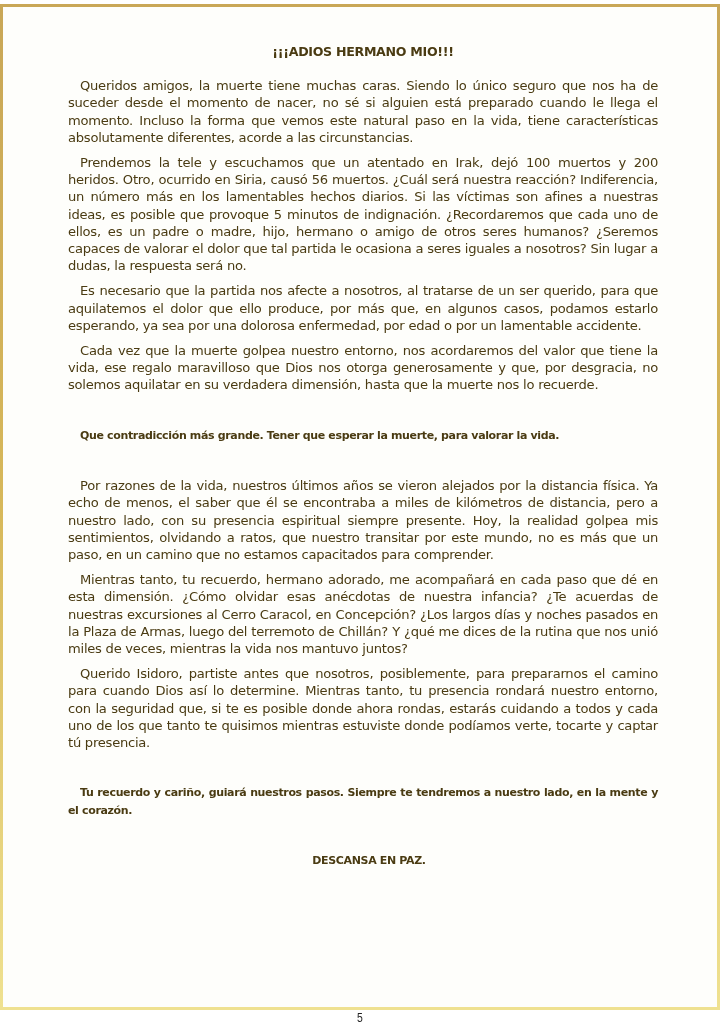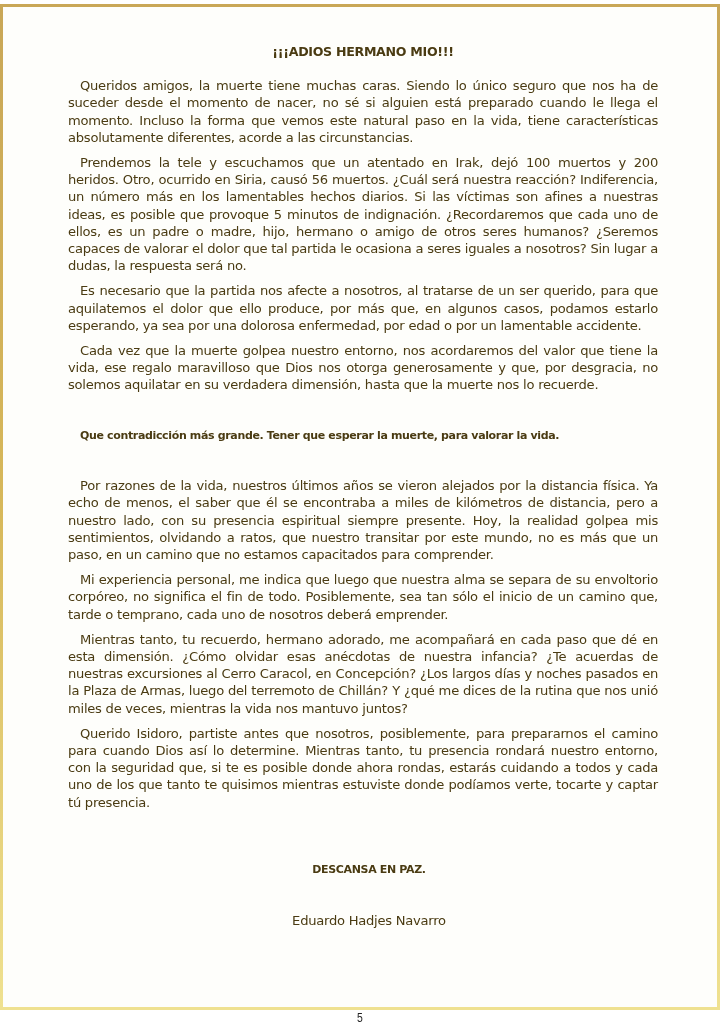--- a/index.html
+++ b/index.html
@@ -42,26 +42,25 @@
     <p>Queridos amigos, la muerte tiene muchas caras. Siendo lo único seguro que nos ha de suceder desde el momento de nacer, no sé si alguien está preparado cuando le llega el momento. Incluso la forma que vemos este natural paso en la vida, tiene características absolutamente diferentes, acorde a las circunstancias.</p>
     <p>Prendemos la tele y escuchamos que  un atentado en Irak, dejó 100 muertos y 200 heridos. Otro, ocurrido en Siria, causó 56 muertos. ¿Cuál será nuestra reacción? Indiferencia, un número más en los lamentables hechos diarios. Si las víctimas son afines a nuestras ideas, es posible que provoque 5 minutos de indignación. ¿Recordaremos que cada uno de ellos, es un padre o madre, hijo, hermano o amigo de otros seres humanos? ¿Seremos capaces de valorar el dolor que tal partida le ocasiona  a seres iguales a nosotros? Sin lugar a dudas, la respuesta será no.</p>
     <p>Es necesario que la partida nos afecte a nosotros, al tratarse de un ser querido, para que aquilatemos el dolor que ello produce, por más que, en algunos casos, podamos estarlo esperando, ya sea por una dolorosa enfermedad, por edad o por un lamentable accidente.</p>
     <p>Cada vez que la muerte golpea nuestro entorno, nos acordaremos del valor que tiene la vida, ese regalo maravilloso que Dios nos otorga generosamente y que, por desgracia, no solemos aquilatar en su verdadera dimensión, hasta que la muerte nos lo recuerde.</p>
 
     <div class="gap"></div>
     <p class="bold">Que contradicción más grande. Tener que esperar la muerte, para valorar la vida.</p>
     <div class="gap"></div>
 
     <p>Por razones de la vida, nuestros últimos años se vieron alejados por la distancia física. Ya echo de menos, el saber que él se encontraba a miles de kilómetros de distancia, pero a nuestro lado, con su presencia espiritual siempre presente. Hoy, la realidad golpea mis sentimientos, olvidando a ratos, que nuestro transitar por este mundo, no es más que un paso, en un camino que no estamos capacitados para comprender.</p>
-    <p>Mi experiencia personal, me indica que luego que nuestra alma se separa de su envoltorio corpóreo, no significa el fin de todo. Posiblemente, sea tan sólo el inicio de un camino que, tarde o temprano, cada uno de nosotros deberá emprender.</p>
     <p>Mientras tanto, tu recuerdo, hermano adorado, me acompañará en cada paso que dé en esta dimensión. ¿Cómo olvidar esas anécdotas de nuestra infancia? ¿Te acuerdas de nuestras excursiones al Cerro Caracol, en Concepción? ¿Los largos días y noches pasados en la Plaza de Armas, luego del terremoto de Chillán? Y ¿qué me dices de la rutina que nos unió miles de veces, mientras la vida nos mantuvo juntos?</p>
     <p>Querido Isidoro, partiste antes que nosotros, posiblemente, para prepararnos el camino para cuando Dios así lo determine. Mientras tanto, tu presencia rondará nuestro entorno, con la seguridad que, si te es posible donde ahora rondas, estarás cuidando a todos y cada uno de los que tanto te quisimos mientras estuviste donde podíamos verte, tocarte y captar tú presencia.</p>
 
     <div class="gap"></div>
+    <p class="bold">Tu recuerdo y cariño, guiará nuestros pasos. Siempre te tendremos a nuestro lado, en la mente y el corazón.</p>
     <div class="gap"></div>
 
     <p class="bold sig">DESCANSA EN PAZ.</p>
     <div class="gap"></div>
-    <p class="sig">Eduardo Hadjes Navarro</p>
   </div>
 </div>
 
 <div class="page-number">5</div>
 
 </body></html>

